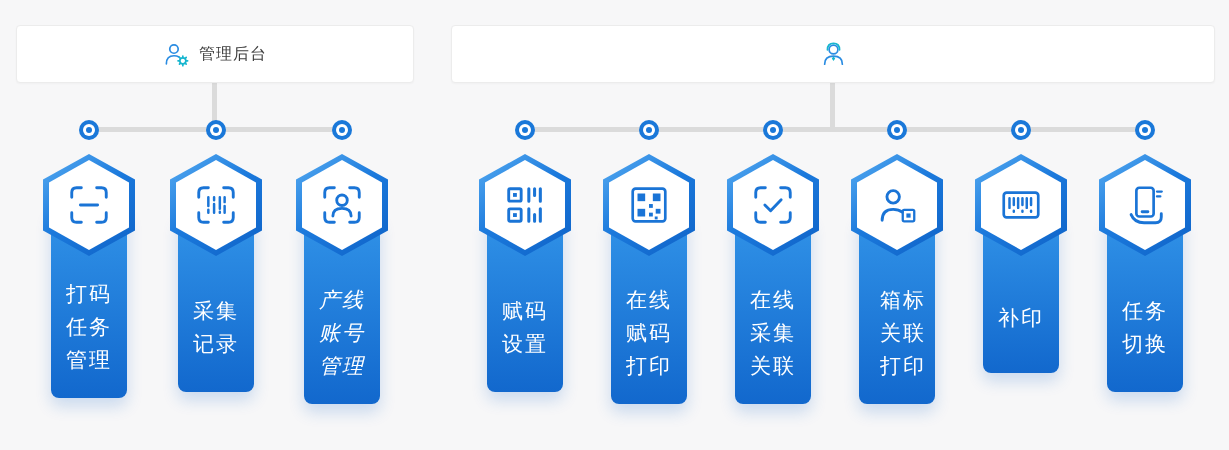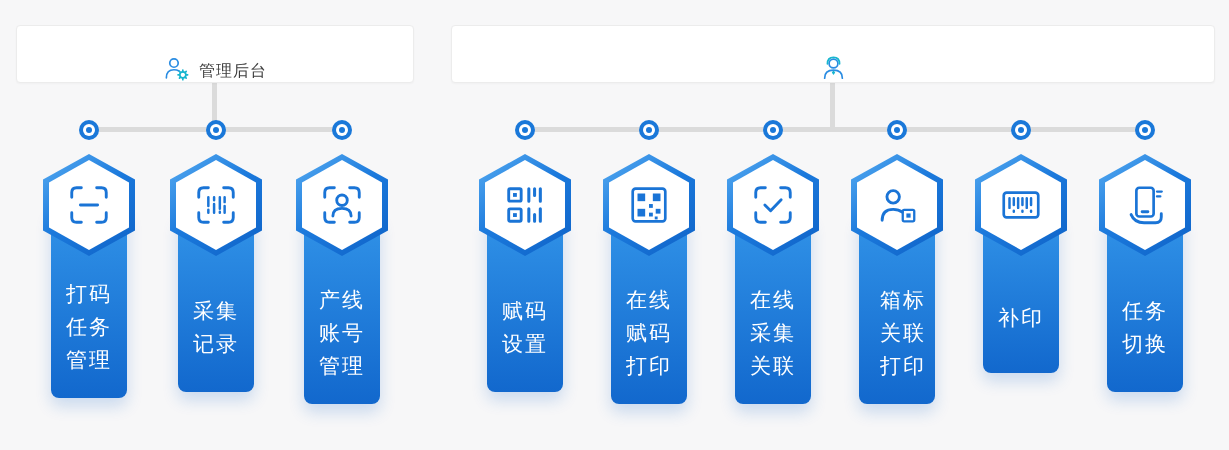--- a/index.html
+++ b/index.html
@@ -3,21 +3,21 @@
 <meta charset="utf-8">
 <style>
   html,body{margin:0;padding:0;}
   .canvas{
     position:relative;width:1229px;height:450px;overflow:hidden;
     background:#f7f7f8;
     font-family:"Liberation Sans","DejaVu Sans",sans-serif;
   }
   .header-box{
     position:absolute;background:#ffffff;border:1px solid #ececec;border-radius:4px;
-    display:flex;align-items:flex-end;justify-content:center;gap:9px;
+    display:flex;align-items:center;justify-content:center;gap:9px;
     box-shadow:0 1px 2px rgba(0,0,0,.03);z-index:3;
   }
   .header-title{font-size:16px;color:#3c3c3c;letter-spacing:1px;}
   .header-icon{display:flex;align-items:center;justify-content:center;width:27px;height:27px;}
   .conn{position:absolute;background:#dbdbdb;z-index:0;}
   .dot{
     position:absolute;width:20px;height:20px;border-radius:50%;background:#1a78d9;
     display:flex;align-items:center;justify-content:center;z-index:2;
   }
   .dot-w{width:12px;height:12px;border-radius:50%;background:#ffffff;display:flex;align-items:center;justify-content:center;}
@@ -112,21 +112,21 @@
             <path d="M16 6 H11 Q6 6 6 11 V16 M32 6 H37 Q42 6 42 11 V16 M42 32 V37 Q42 42 37 42 H32 M6 32 V37 Q6 42 11 42 H16"></path>
             <path stroke-width="2.6" d="M16 16 v9 M16 29 v3 M22 16 v3 M22 23 v9 M28 16 v12 M28 31 v1 M33 16 v5 M33 25 v7"></path>
           </svg>
         </div>
       </div>
       <div class="dot" style="left: 332px; top: 120px;">
         <div class="dot-w">
           <div class="dot-c"></div>
         </div>
       </div>
-      <div class="ribbon" style="left: 304px; top: 215px; height: 189px;">
+      <div class="ribbon" style="left: 304px; top: 215px; height: 189px; font-style: italic;">
         <span class="label-line">产线</span>
         <span class="label-line">账号</span>
         <span class="label-line">管理</span>
       </div>
       <div class="hex" style="left: 296px; top: 154px;">
         <div class="hex-in">
           <svg width="46" height="46" viewBox="0 0 48 48" fill="none" stroke="#1a74d6" stroke-width="3" stroke-linecap="round" stroke-linejoin="round">
             <path d="M16 6 H11 Q6 6 6 11 V16 M32 6 H37 Q42 6 42 11 V16 M42 32 V37 Q42 42 37 42 H32 M6 32 V37 Q6 42 11 42 H16"></path>
             <circle cx="24" cy="19" r="5.5"></circle>
             <path d="M14.5 35.5 Q14.5 27.5 24 27.5 Q33.5 27.5 33.5 35.5"></path>

